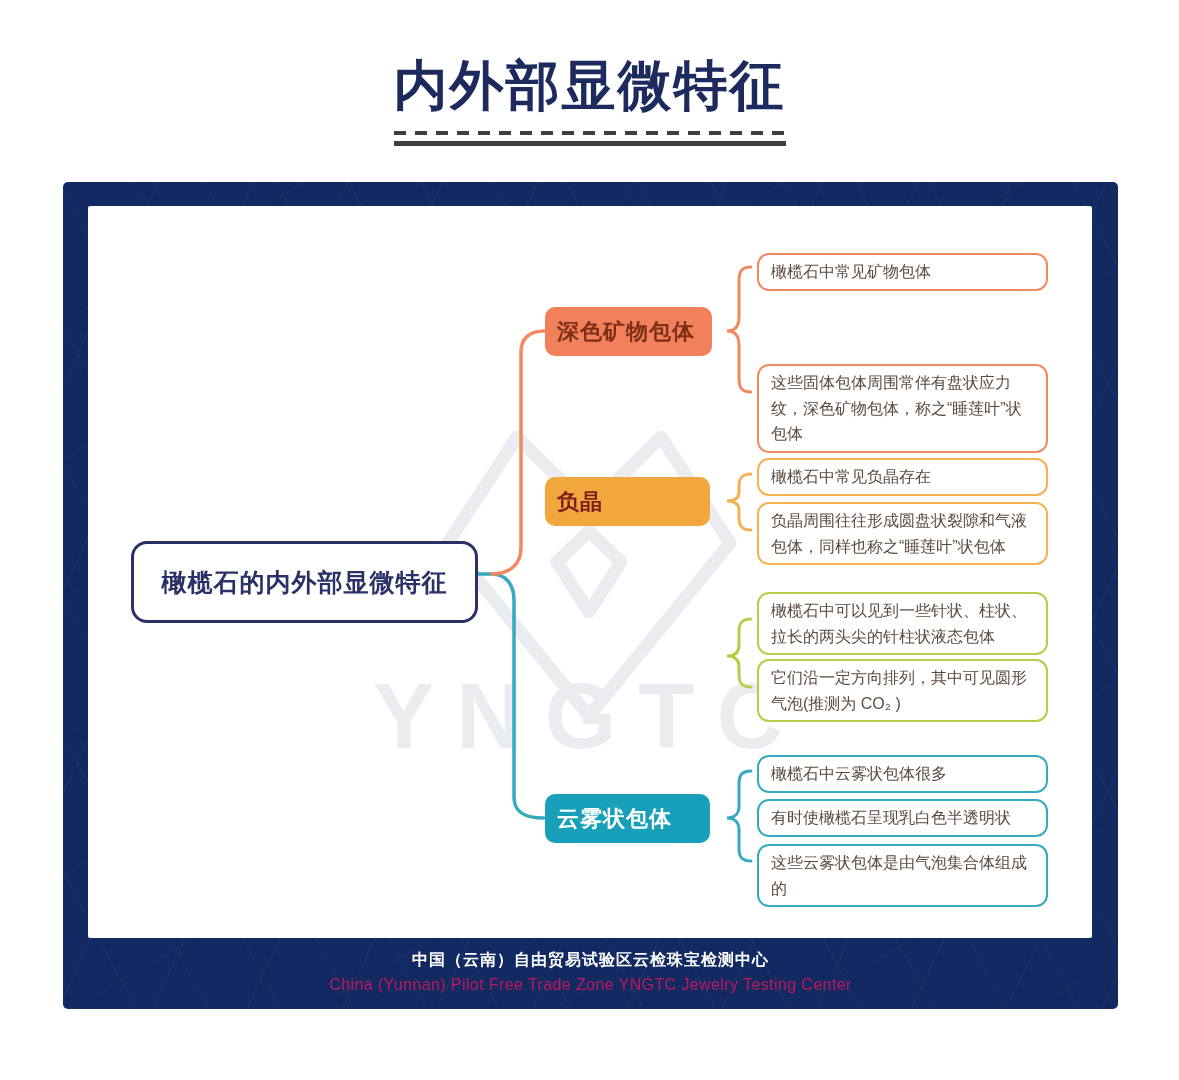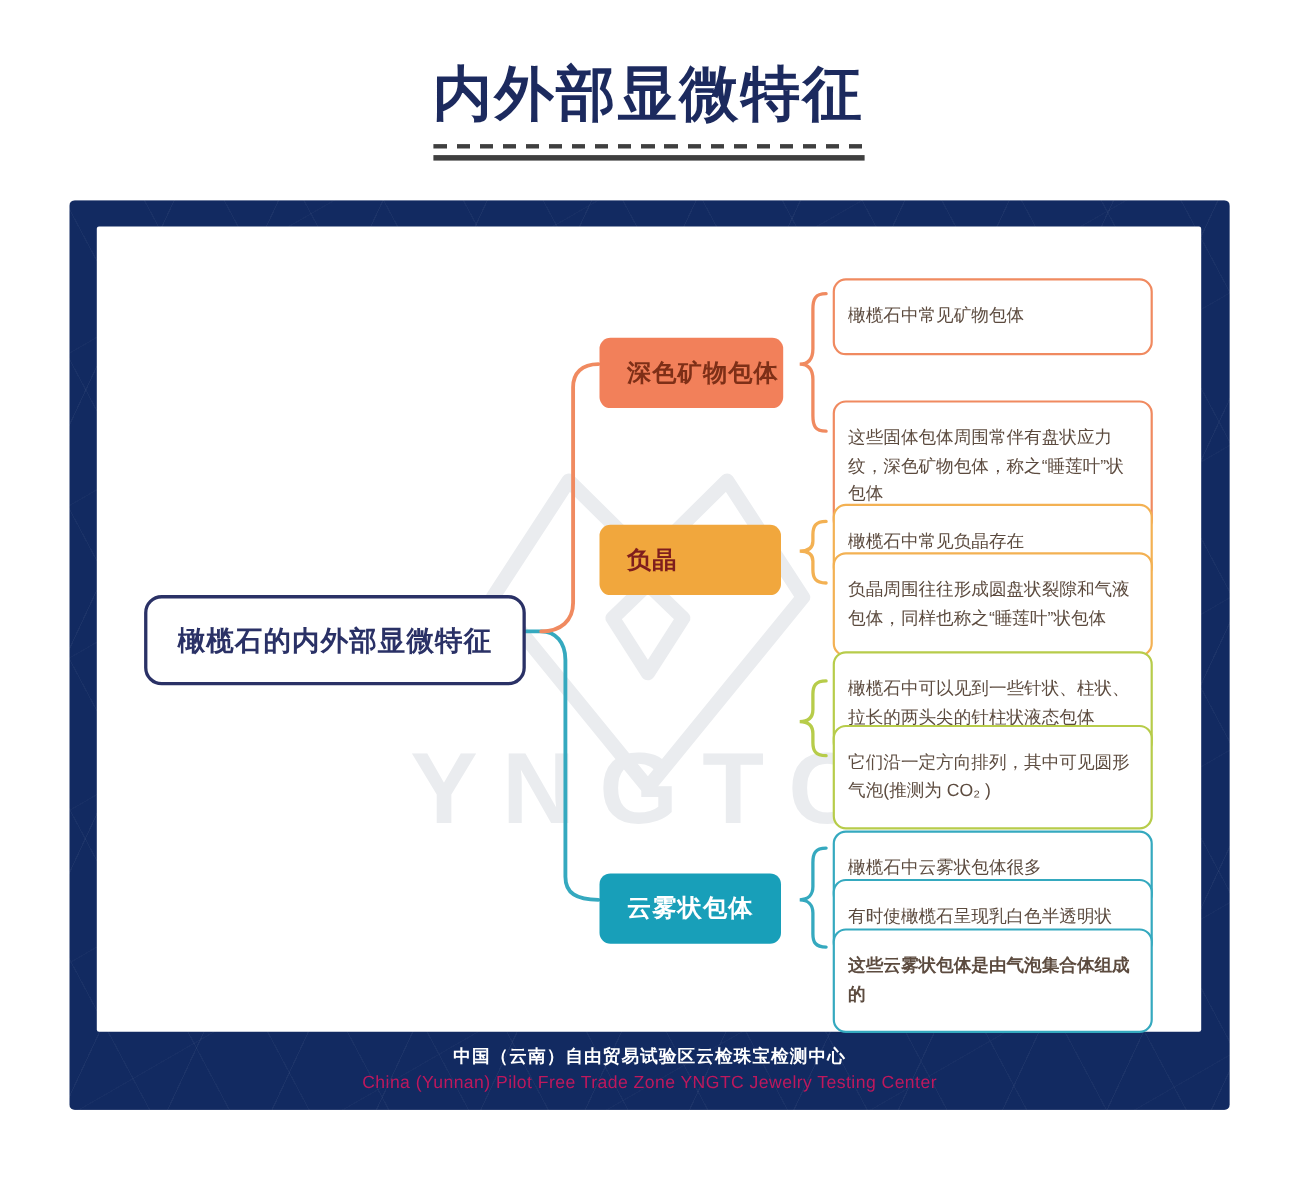--- a/index.html
+++ b/index.html
@@ -30,28 +30,28 @@
 
   
   svg.links { position:absolute; left:0; top:0; width:1179px; height:1080px; pointer-events:none; }
 
   
   .node { position:absolute; }
   .root-node { left:131px; top:541px; width:347px; height:82px; background:#ffffff;
                border:3.5px solid #2a3166; border-radius:16px;
                display:flex; align-items:center; justify-content:center;
                font-size:25px; font-weight:700; color:#2a3166; letter-spacing:1px; }
-  .branch { height:64px; border-radius:10px; display:flex; align-items:center;
-            padding-left:25px; font-size:22px; font-weight:700; letter-spacing:1px; }
+  .branch { height:49px; border-radius:10px; display:flex; align-items:center;
+            padding-left:12px; font-size:22px; font-weight:700; letter-spacing:1px; }
   .b1 { left:545px; top:307px; width:167px; }
   .b2 { left:545px; top:477px; width:165px; }
   .b3 { left:545px; top:632px; width:162px; }
   .b4 { left:545px; top:794px; width:165px; }
   .leaf { position:absolute; left:757px; width:291px; background:#ffffff;
-          border:2px solid; border-radius:12px; padding:20px 12px;
+          border:2px solid; border-radius:12px; padding:4px 12px;
           font-size:16px; line-height:1.6; color:#5c4b3f;
           display:flex; align-items:center; }
 </style>
 </head>
 <body>
 
 <div class="stage">
 
   <div class="page-title">内外部显微特征</div>
   <div class="title-underline">
@@ -89,20 +89,20 @@
   <div class="leaf" style="top: 364px; min-height: 57px; border-color: rgb(240, 138, 96);">这些固体包体周围常伴有盘状应力纹，深色矿物包体，称之“睡莲叶”状包体</div>
 
   <div class="leaf" style="top: 458px; min-height: 33px; border-color: rgb(243, 177, 83);">橄榄石中常见负晶存在</div>
   <div class="leaf" style="top: 502px; min-height: 57px; border-color: rgb(243, 177, 83);">负晶周围往往形成圆盘状裂隙和气液包体，同样也称之“睡莲叶”状包体</div>
 
   <div class="leaf" style="top: 592px; min-height: 57px; border-color: rgb(183, 204, 74);">橄榄石中可以见到一些针状、柱状、拉长的两头尖的针柱状液态包体</div>
   <div class="leaf" style="top: 659px; min-height: 57px; border-color: rgb(183, 204, 74);">它们沿一定方向排列，其中可见圆形气泡(推测为 CO₂ )</div>
 
   <div class="leaf" style="top: 755px; min-height: 33px; border-color: rgb(53, 169, 191);">橄榄石中云雾状包体很多</div>
   <div class="leaf" style="top: 799px; min-height: 33px; border-color: rgb(53, 169, 191);">有时使橄榄石呈现乳白色半透明状</div>
-  <div class="leaf" style="top: 844px; min-height: 34px; border-color: rgb(53, 169, 191); font-weight: bold;">这些云雾状包体是由气泡集合体组成的</div>
+  <div class="leaf" style="top: 844px; min-height: 34px; border-color: rgb(53, 169, 191);">这些云雾状包体是由气泡集合体组成的</div>
 
   <div class="footer">
     <div class="footer-cn">中国（云南）自由贸易试验区云检珠宝检测中心</div>
     <div class="footer-en">China (Yunnan) Pilot Free Trade Zone  YNGTC Jewelry Testing Center</div>
   </div>
 
 </div>
 
 </body></html>

